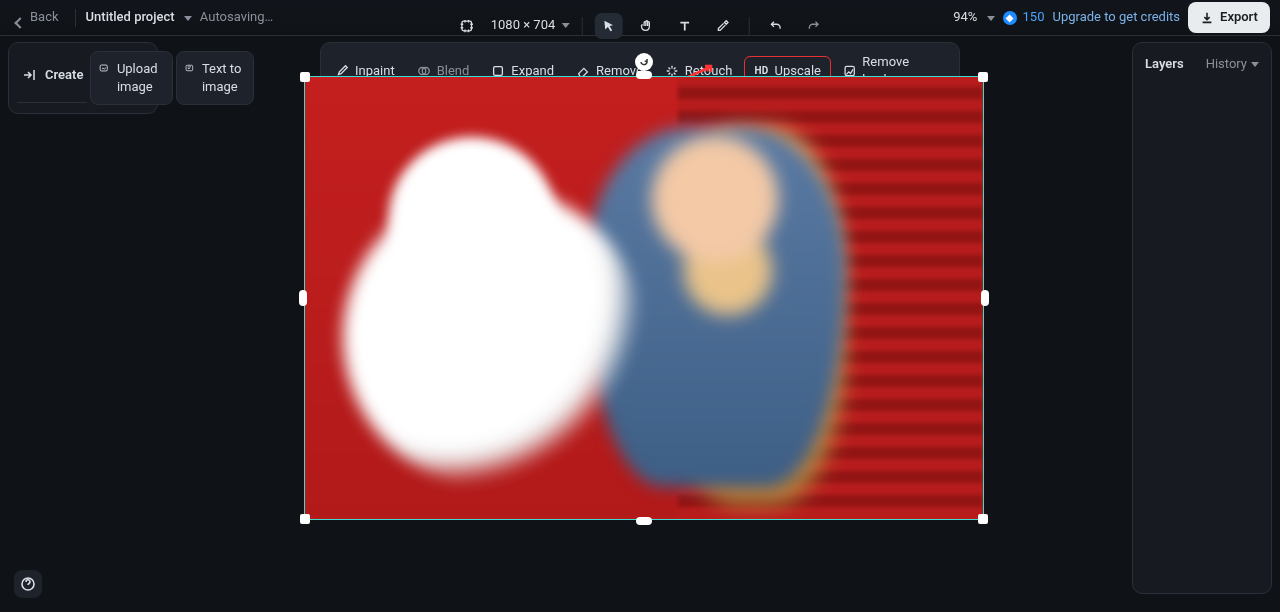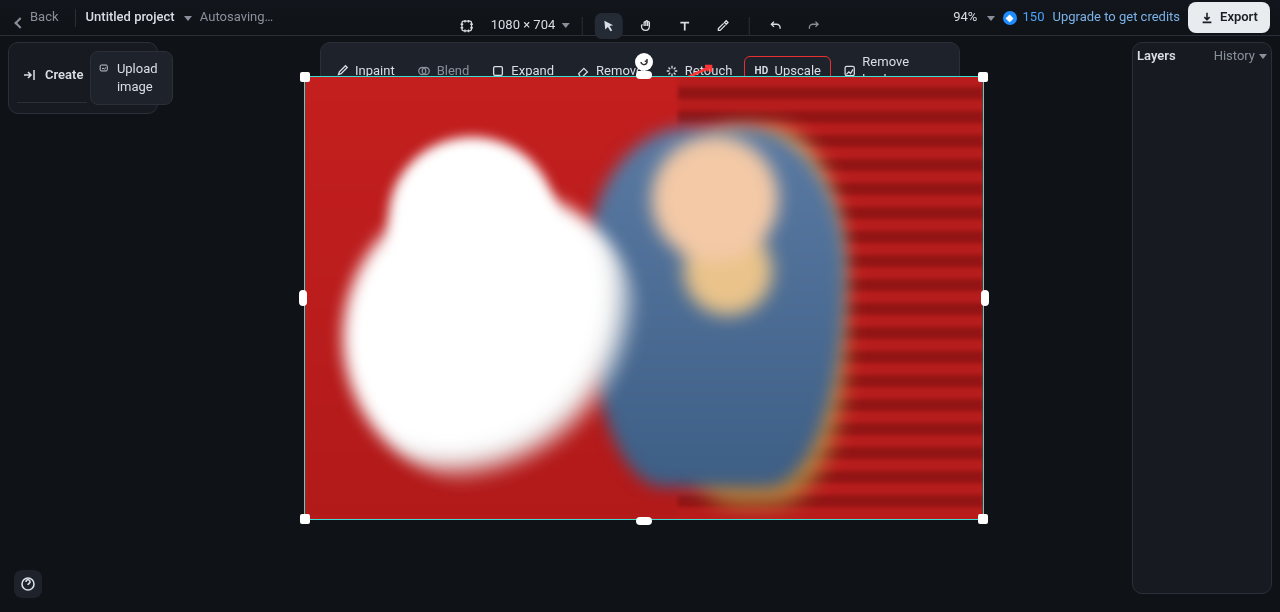--- a/index.html
+++ b/index.html
@@ -63,21 +63,21 @@
   .create-row{display:flex;align-items:center;gap:8px;padding:4px 4px 8px 4px;border-bottom:1px solid var(--panel-border);margin-bottom:2px}
   .create-row svg{color:var(--text)}
   .create-row .label{font-weight:600}
   .left-item{display:flex;gap:8px;padding:8px 8px;border-radius:8px;background:var(--bg-2);border:1px solid var(--panel-border)}
   .left-item svg{color:var(--text)}
 
   
   .right-panel{
     position:absolute;right:8px;top:42px;bottom:18px;width:140px;
     background:var(--bg-1);border:1px solid var(--panel-border);border-radius:10px;
-    padding:4px;display:flex;flex-direction:column;gap:8px;
+    padding:12px;display:flex;flex-direction:column;gap:8px;
   }
   .rp-header{display:flex;align-items:center;justify-content:space-between}
   .rp-header .title{font-weight:600}
   .rp-header .history{color:var(--text-dim);display:flex;align-items:center;gap:4px}
   .layer{display:flex;align-items:center;gap:8px;background:var(--bg-2);border-radius:8px;padding:6px}
   .layer .thumb{width:22px;height:22px;border-radius:4px;background:linear-gradient(135deg,#d83a3a 48%,#f4f4f4 0);border:1px solid #fff}
 
   
   .tool-strip{
     position:absolute;left:50%;top:42px;transform:translateX(-50%);
@@ -248,20 +248,27 @@
       </svg>
     <span class="label">Create</span>
   </div>
   <div class="left-item">
     <svg class="sm-svg" viewBox="0 0 16 16" fill="none" stroke="currentColor" stroke-width="1.5">
         <rect x="2" y="3" width="12" height="10" rx="2"></rect>
         <path d="M5 10l2-2 2 2 3-3"></path>
       </svg>
     <span>Upload image</span>
   </div>
+  <div class="left-item">
+    <svg class="sm-svg" viewBox="0 0 16 16" fill="none" stroke="currentColor" stroke-width="1.5">
+        <rect x="2" y="3" width="12" height="10" rx="2"></rect>
+        <path d="M5 6h6M5 9h4"></path>
+      </svg>
+    <span>Text to image</span>
+  </div>
 </div>
 
 <div class="right-panel">
   <div class="rp-header">
     <span class="title">Layers</span>
     <span class="history">
       <span>History</span>
       <span class="caret"></span>
     </span>
   </div>

